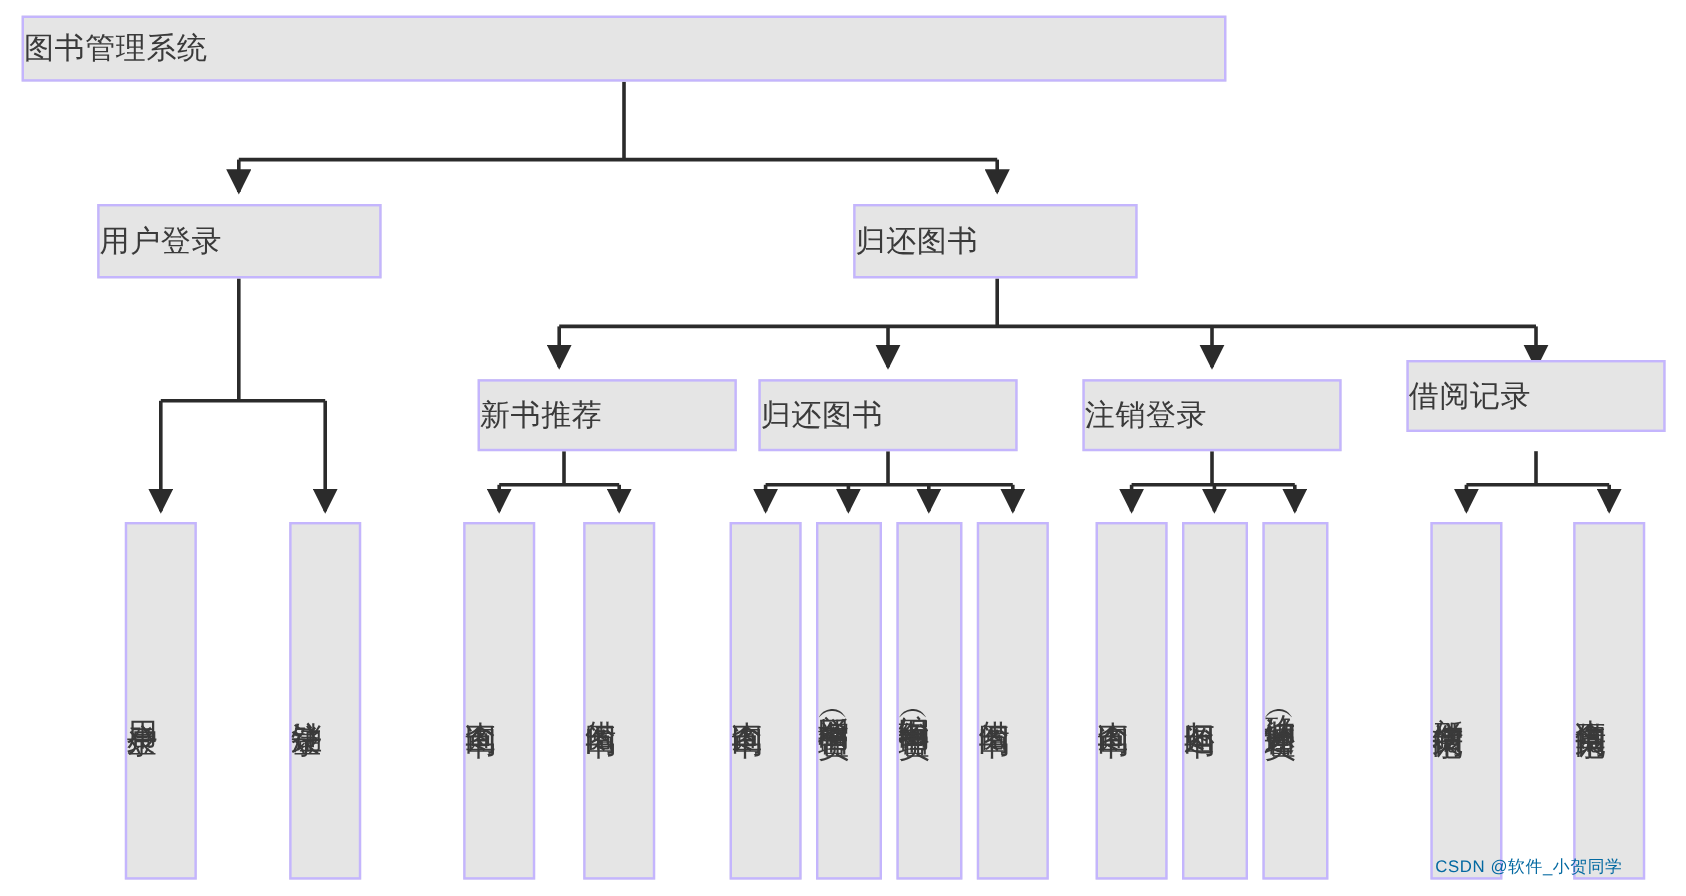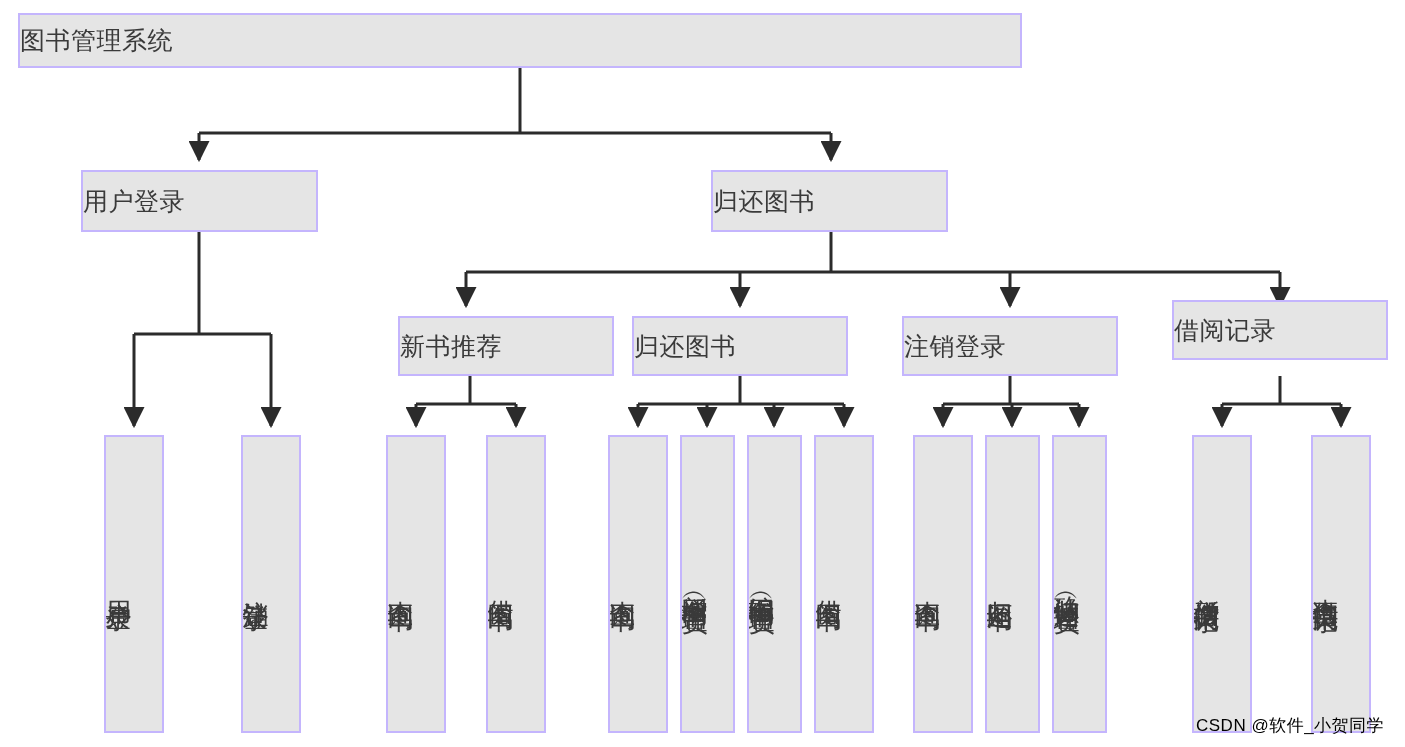--- a/index.html
+++ b/index.html
@@ -44,22 +44,22 @@
     text-orientation: upright;
     font-size: 26px;
     letter-spacing: 2px;
     line-height: 1.0;
     max-height: 100%;
   }
   .watermark {
     position: absolute;
     left: 1196px;
     top: 714px;
-    font-size: 17px;
-    color: #000000;
+    font-size: 14px;
+    color: #0369a1;
     white-space: nowrap;
     font-family: "Liberation Sans", "DejaVu Sans", sans-serif;
     letter-spacing: 0.5px;
   }
 </style>
 </head>
 <body>
 
 <svg id="diagram" viewBox="0 0 1405 747" width="1405" height="747" xmlns="http://www.w3.org/2000/svg">
   <defs>

